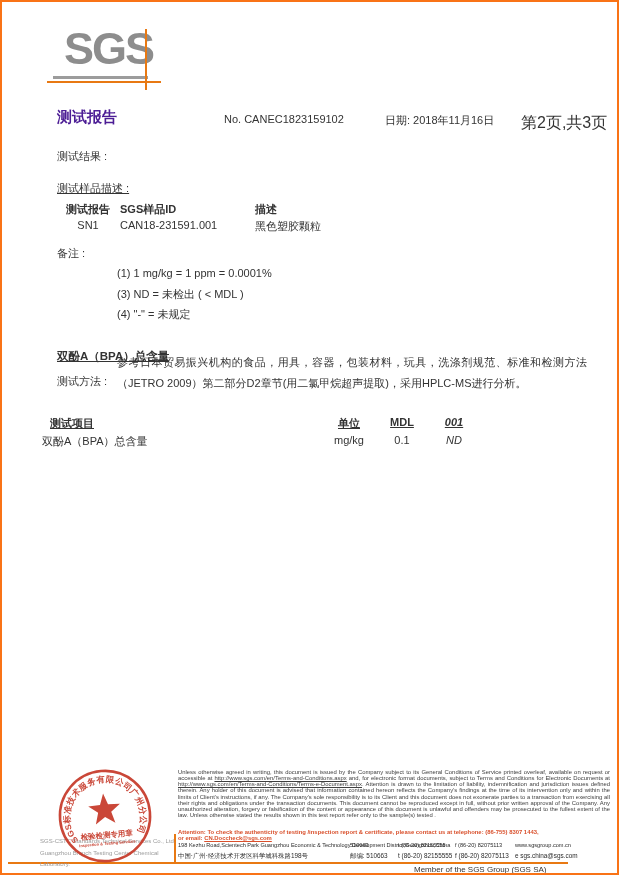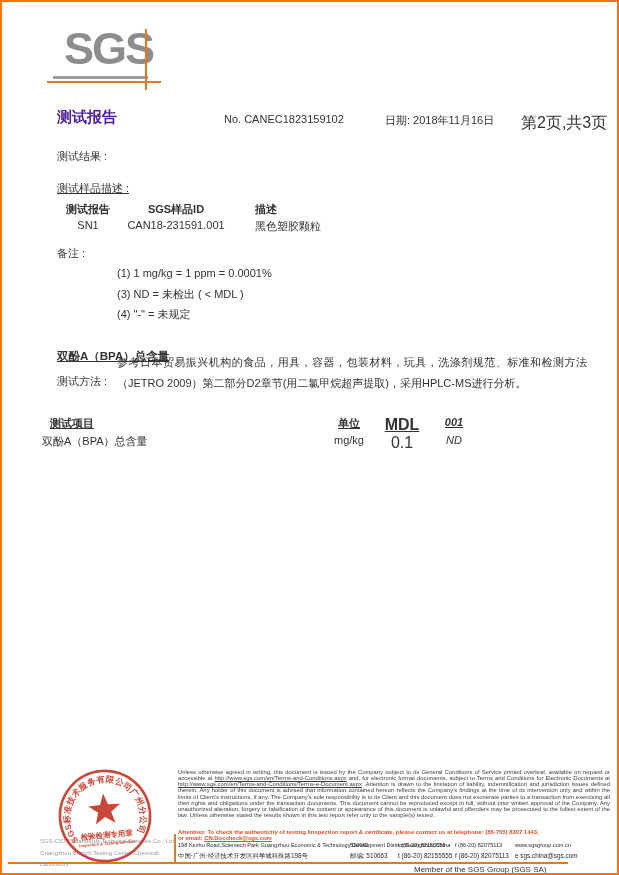--- a/index.html
+++ b/index.html
@@ -20,37 +20,37 @@
   .report-title { left:55px; top:106px; font-size:15px; font-weight:bold; color:#4c1d95; }
   .report-no   { left:222px; top:111px; font-size:11px; }
   .report-date { left:383px; top:111px; font-size:11px; }
   .report-page { left:519px; top:111px; font-size:16px; }
 
   .results-label { left:55px; top:147px; font-size:11px; }
   .sample-heading { left:55px; top:179px; font-size:11px; font-weight:normal; text-decoration:underline; }
 
   
   .sd-c1 { left:40px; width:92px; text-align:center; font-size:11px; }
-  .sd-c2 { left:118px; width:112px; text-align:center; font-size:11px; }
+  .sd-c2 { left:118px; width:112px; font-size:11px; }
   .sd-c3 { left:253px; font-size:11px; }
   .sd-head { top:200px; font-weight:bold; }
   .sd-row  { top:217px; }
 
   .remarks-label { left:55px; top:244px; font-size:11px; }
   .remarks-list  { left:115px; top:261px; font-size:11px; line-height:20.5px; }
 
   .bpa-heading { left:55px; top:347px; font-size:11.5px; font-weight:bold; text-decoration:underline; }
   .method-label { left:55px; top:372px; font-size:11px; }
   .method-text  { left:115px; top:350px; width:470px; font-size:11px; line-height:21px; text-align:justify; }
 
   
   .rt-c1h { left:48px; font-size:11px; }
   .rt-c1r { left:40px; font-size:11px; }
   .rt-c2 { left:322px; width:50px; text-align:center; font-size:11px; }
-  .rt-c3 { left:375px; width:50px; text-align:center; font-size:16px; }
+  .rt-c3 { left:375px; width:50px; text-align:center; font-size:11px; }
   .rt-c4 { left:427px; width:50px; text-align:center; font-size:11px;font-style:italic; }
   .rt-head { top:414px; font-weight:bold; text-decoration:underline; }
   .rt-row  { top:432px; }
   .italic { font-style:italic; }
 
   
   .stamp { left:54px; top:765px; width:98px; height:98px; transform:rotate(-5deg); opacity:0.93; z-index:3; }
   .company-lines { left:38px; top:834px; width:150px; font-size:6px; line-height:11.5px; color:#9b9b9b; z-index:1; }
   .v-orange { left:172px; top:832px; width:2px; height:29px; background:#e87913; }
 

